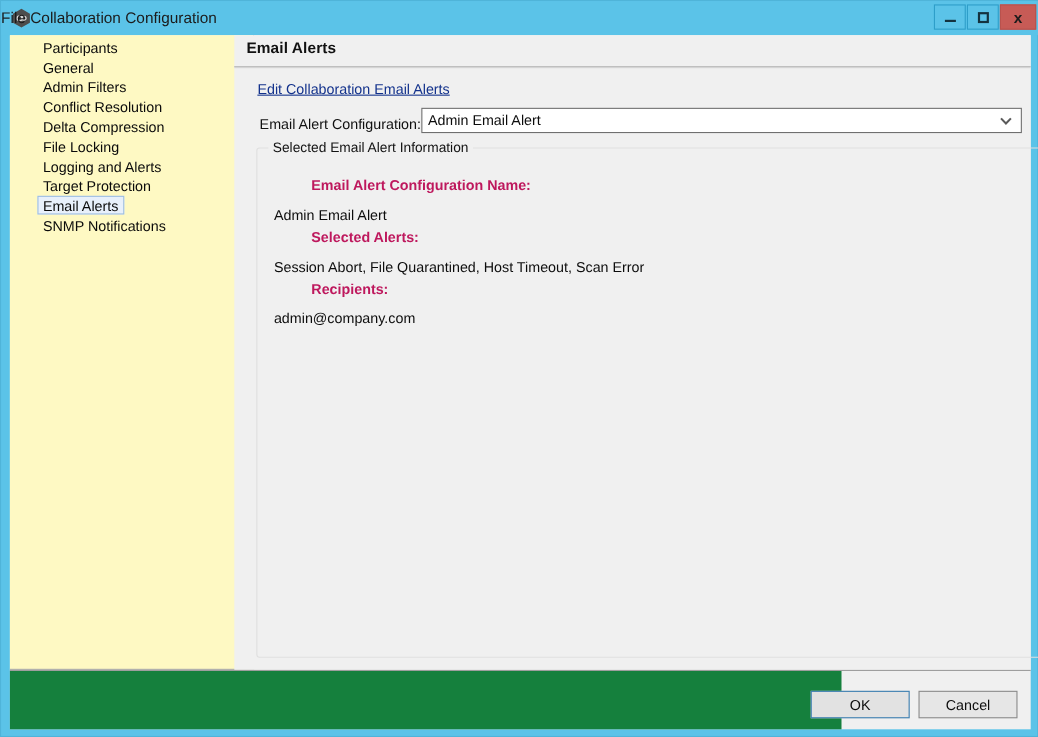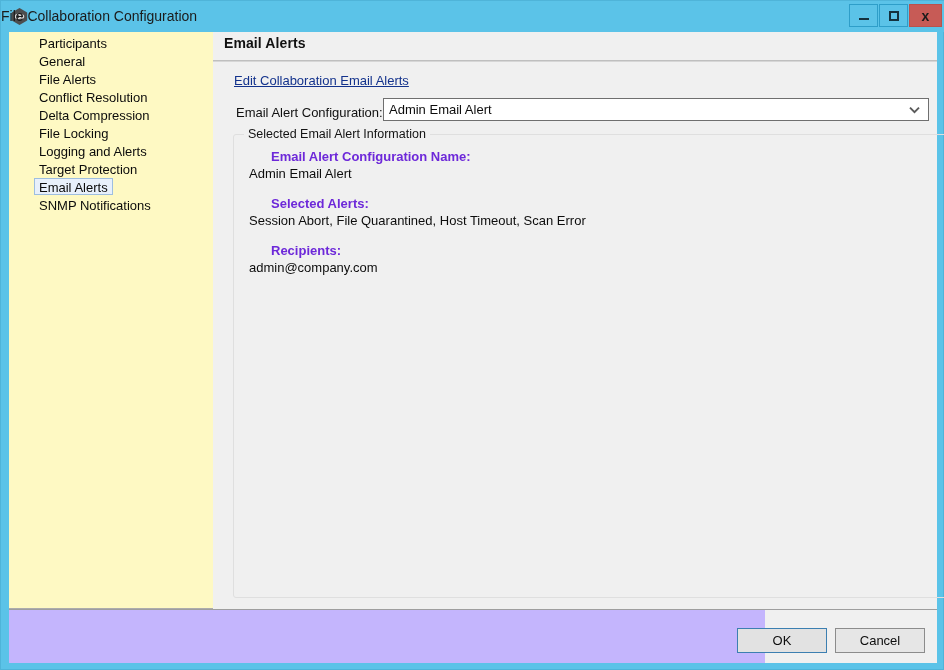--- a/index.html
+++ b/index.html
@@ -226,22 +226,22 @@
     background: #F0F0F0;
     padding: 0 4px;
     font-size: 12.5px;
     color: #131313;
     white-space: nowrap;
   }
   .info-block { position: absolute; left: 12px; }
   .info-label {
     font-size: 13px;
     font-weight: bold;
-    color: #6d28d9;
-    margin: 0;
+    color: #be185d;
+    margin: 12px;
     white-space: nowrap;
     padding-left: 25px;
   }
   .info-value {
     font-size: 13px;
     color: #0d0d0d;
     margin: 2px 0 0 3px;
     white-space: nowrap;
   }
   #block-name      { top: 14px; }
@@ -254,21 +254,21 @@
     left: 0; top: 577px;
     width: 928px;
     height: 1px;
     background: #9E9E9E;
   }
   #footer {
     position: absolute;
     left: 0; top: 578px;
     width: 756px;
     height: 53px;
-    background: #c4b5fd;
+    background: #15803d;
   }
   .dlg-btn {
     position: absolute;
     top: 18px;
     height: 25px;
     width: 90px;
     font-size: 13px;
     font-family: "Liberation Sans", sans-serif;
     color: #0d0d0d;
     background: #E6E6E6;
@@ -327,21 +327,21 @@
 
     <div id="sidebar">
       <div id="sidebar-list">
         <div class="nav-row">
           <span class="nav-item">Participants</span>
         </div>
         <div class="nav-row">
           <span class="nav-item">General</span>
         </div>
         <div class="nav-row">
-          <span class="nav-item">File Alerts</span>
+          <span class="nav-item">Admin Filters</span>
         </div>
         <div class="nav-row">
           <span class="nav-item">Conflict Resolution</span>
         </div>
         <div class="nav-row">
           <span class="nav-item">Delta Compression</span>
         </div>
         <div class="nav-row">
           <span class="nav-item">File Locking</span>
         </div>

